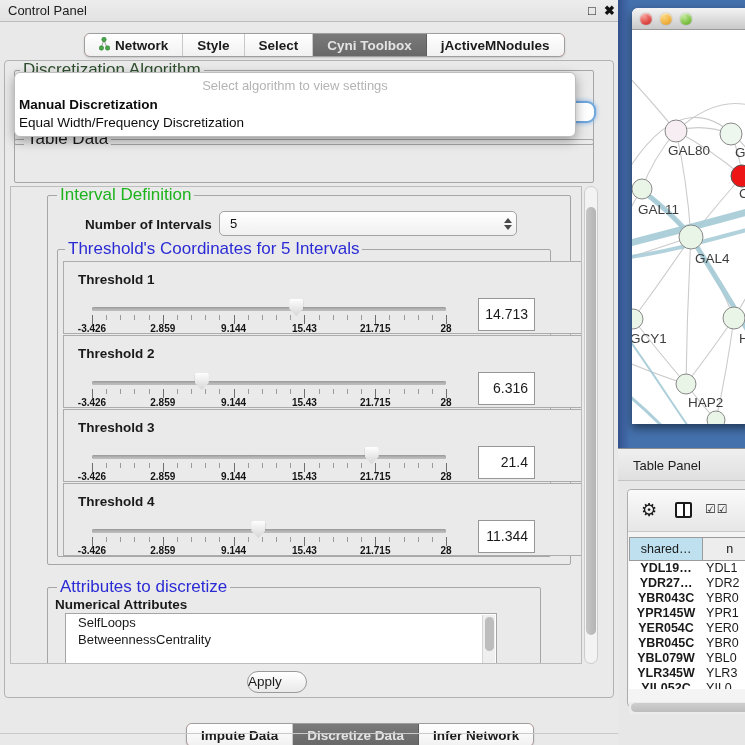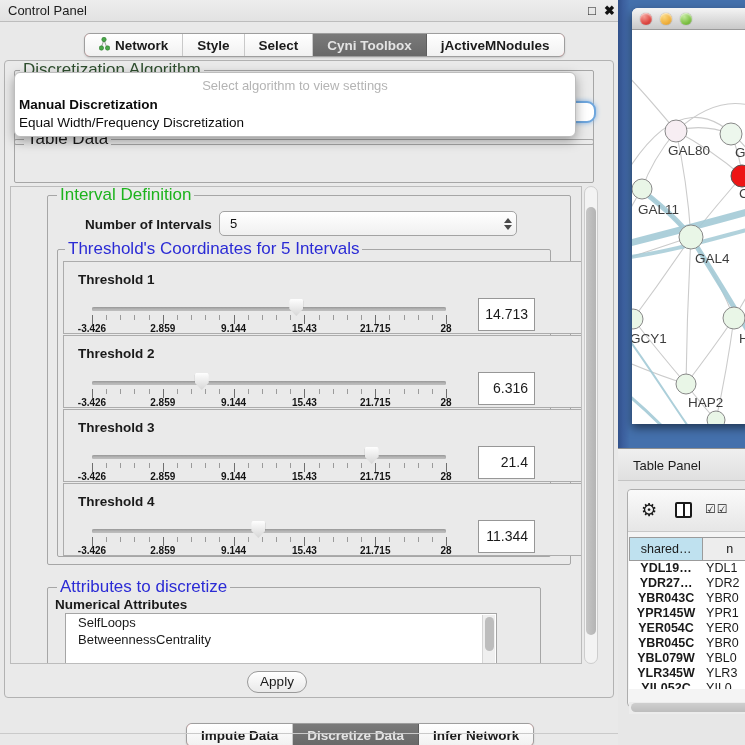--- a/index.html
+++ b/index.html
@@ -56,21 +56,21 @@
   .ticklabels{position:absolute;left:28px;top:61px;width:354px;height:11px;}
   .ticklabels span{position:absolute;transform:translateX(-50%);font-size:10px;font-weight:bold;color:#141414;white-space:nowrap;}
   .valbox{position:absolute;left:414px;top:36px;width:57px;height:33px;background:#fff;border:1px solid #979797;font-size:14px;line-height:31px;text-align:right;padding-right:6px;}
 
   
   .attr-list{position:absolute;background:#fff;border:1px solid #A5A5A5;overflow:hidden;}
   .attr-item{padding-left:12px;font-size:13px;line-height:17px;white-space:nowrap;}
   .list-scroll{position:absolute;right:1px;top:1px;width:13px;height:56px;background:#EFEFEF;border-left:1px solid #D5D5D5;}
   .list-thumb{position:absolute;left:2px;top:2px;width:9px;height:34px;background:#BDBDBD;border-radius:5px;}
 
-  .apply-btn{left:247px;top:671px;width:60px;height:22px;background:linear-gradient(#FFFFFF,#E9E9E9);border:1px solid #9A9A9A;border-radius:11px;text-align:center;line-height:20px;font-size:13.5px;}
+  .apply-btn{left:247px;top:671px;width:60px;height:22px;background:linear-gradient(#FFFFFF,#E9E9E9);border:1px solid #9A9A9A;border-radius:11px;line-height:20px;font-size:13.5px;}
   .below-strip-line{left:0;top:733px;width:618px;height:1px;background:#CACACA;}
 
   
   .desktop{left:618px;top:0;width:127px;height:448px;background:linear-gradient(90deg,#30508A 0,#3C5F9E 5px,#4470AC 12px,#4470AC 100%);}
   .net-window{left:632px;top:8px;width:120px;height:416px;background:#fff;border-radius:6px 6px 0 0;box-shadow:0 4px 10px rgba(0,0,0,.5);}
   .net-titlebar{position:absolute;left:0;top:0;width:100%;height:22px;background:linear-gradient(#F4F4F4,#C9C9C9);border-bottom:1px solid #9A9A9A;border-radius:6px 6px 0 0;}
   .light{position:absolute;top:5px;width:12px;height:12px;border-radius:50%;box-shadow:inset 0 1px 2px rgba(255,255,255,.8),0 0 1px rgba(0,0,0,.5);}
   .lr{left:8px;background:radial-gradient(circle at 35% 30%,#F49A92,#DD4540 60%,#B02C28);}
   .ly{left:28px;background:radial-gradient(circle at 35% 30%,#FAD77E,#EFAF3B 60%,#C88A1E);}
   .lg{left:48px;background:radial-gradient(circle at 35% 30%,#C2E89A,#7CC042 60%,#559423);}

